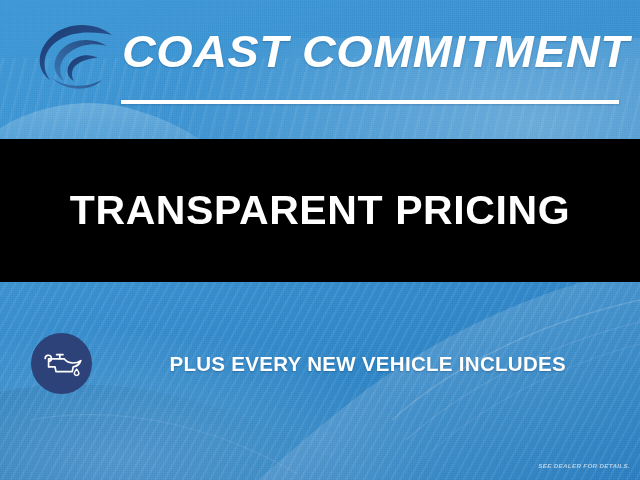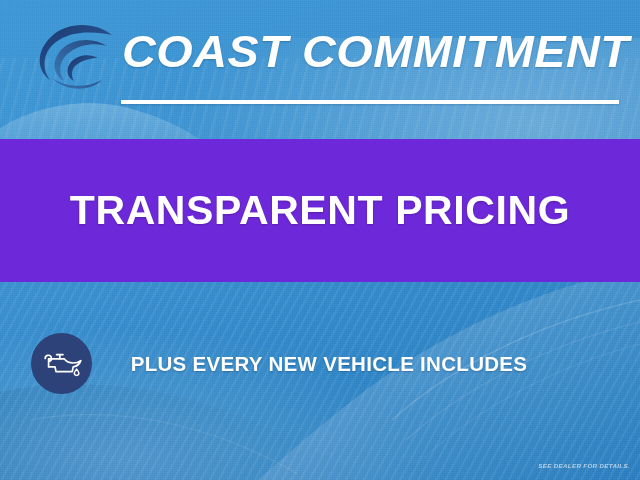--- a/index.html
+++ b/index.html
@@ -109,21 +109,21 @@
     box-shadow: 0 1px 2px rgba(0,40,80,.22);
   }
 
   
   .promise-band {
     position: absolute;
     left: 0;
     top: 139px;
     width: 640px;
     height: 143px;
-    background: #6d28d9;
+    background: #000000;
     display: flex;
     flex-direction: column;
     align-items: center;
     justify-content: center;
   }
   .promise-line {
     color: #ffffff;
     font-size: 41px;
     line-height: 57px;
     font-weight: bold;
@@ -150,21 +150,21 @@
     width: 61px;
     height: 61px;
     border-radius: 50%;
     background: #2c4279;
     display: flex;
     align-items: center;
     justify-content: center;
   }
   .bonus-text {
     flex: 1 1 auto;
-    text-align: center;
+    text-align: right;
     padding-right: 74px;
   }
   .bonus-line {
     color: #ffffff;
     font-size: 20.5px;
     line-height: 27px;
     font-weight: bold;
     letter-spacing: 0.3px;
     white-space: nowrap;
     text-shadow: 0 1px 2px rgba(0,40,80,.3);

